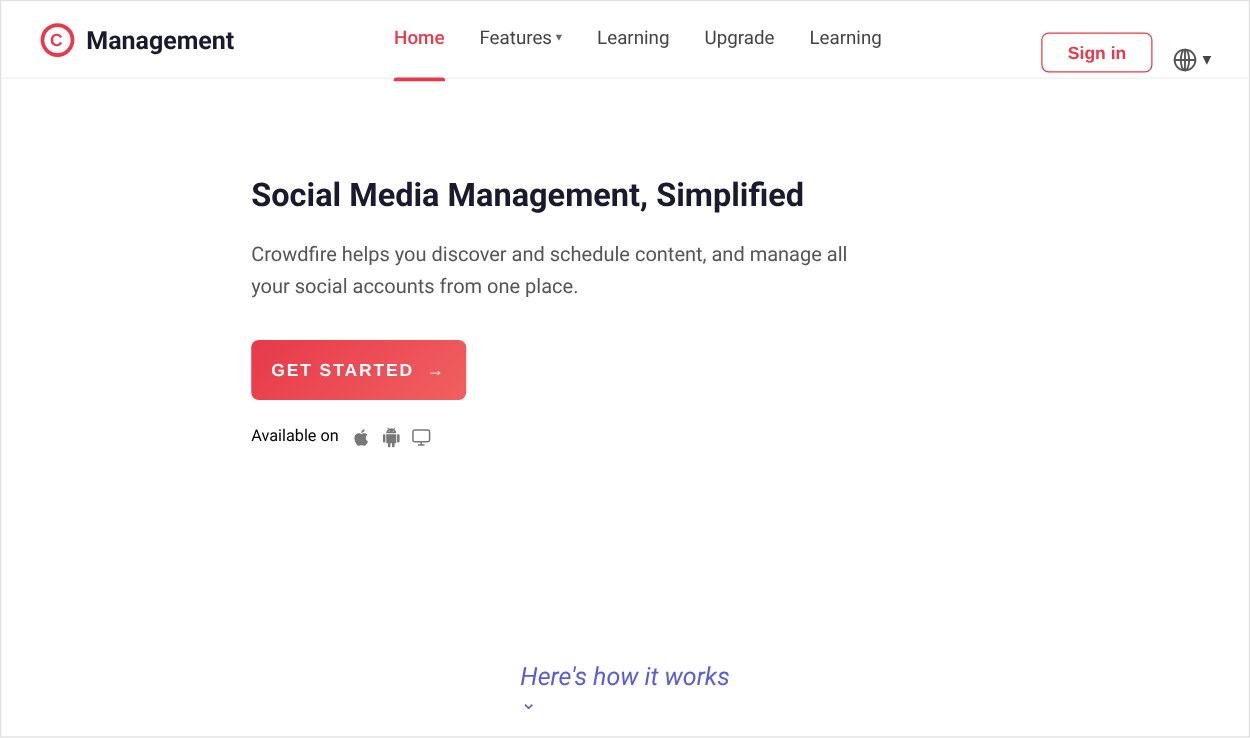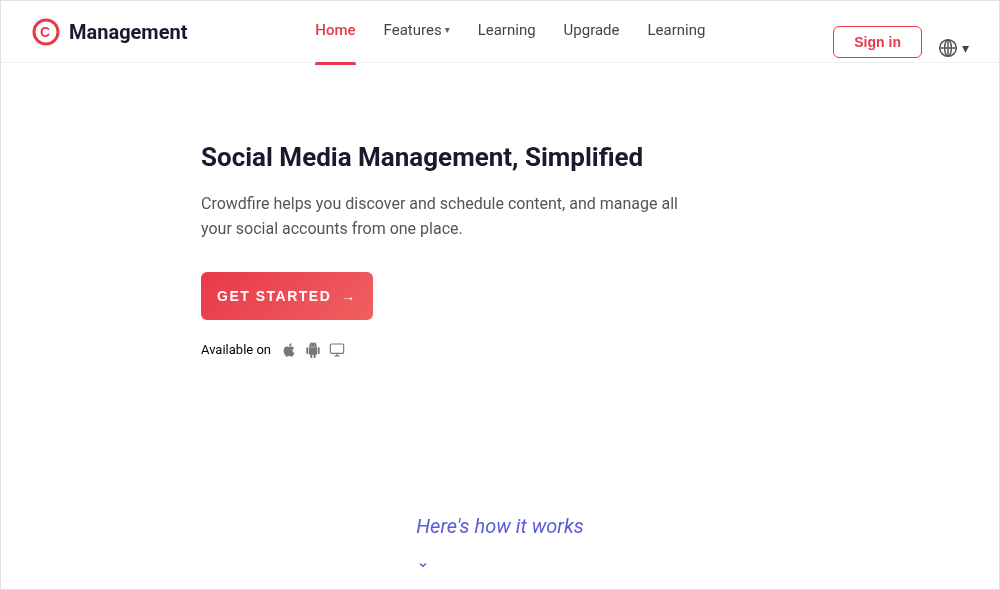--- a/index.html
+++ b/index.html
@@ -173,21 +173,21 @@
     }
 
     
     .bottom-cta {
       position: absolute;
       bottom: 20px;
       left: 50%;
       transform: translateX(-50%);
       display: flex;
       flex-direction: column;
-      gap: 16px;
+      gap: 1px;
     }
 
     .how-it-works-text {
       font-size: 20px;
       color: #5b5bd6;
       font-style: italic;
       font-weight: 400;
     }
 
     .chevron-down-icon {

